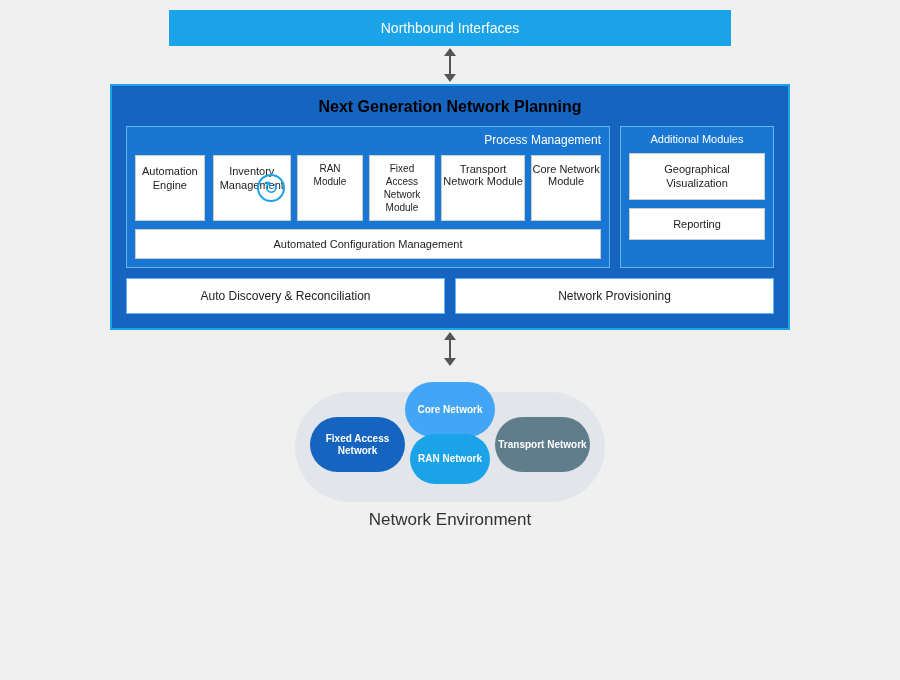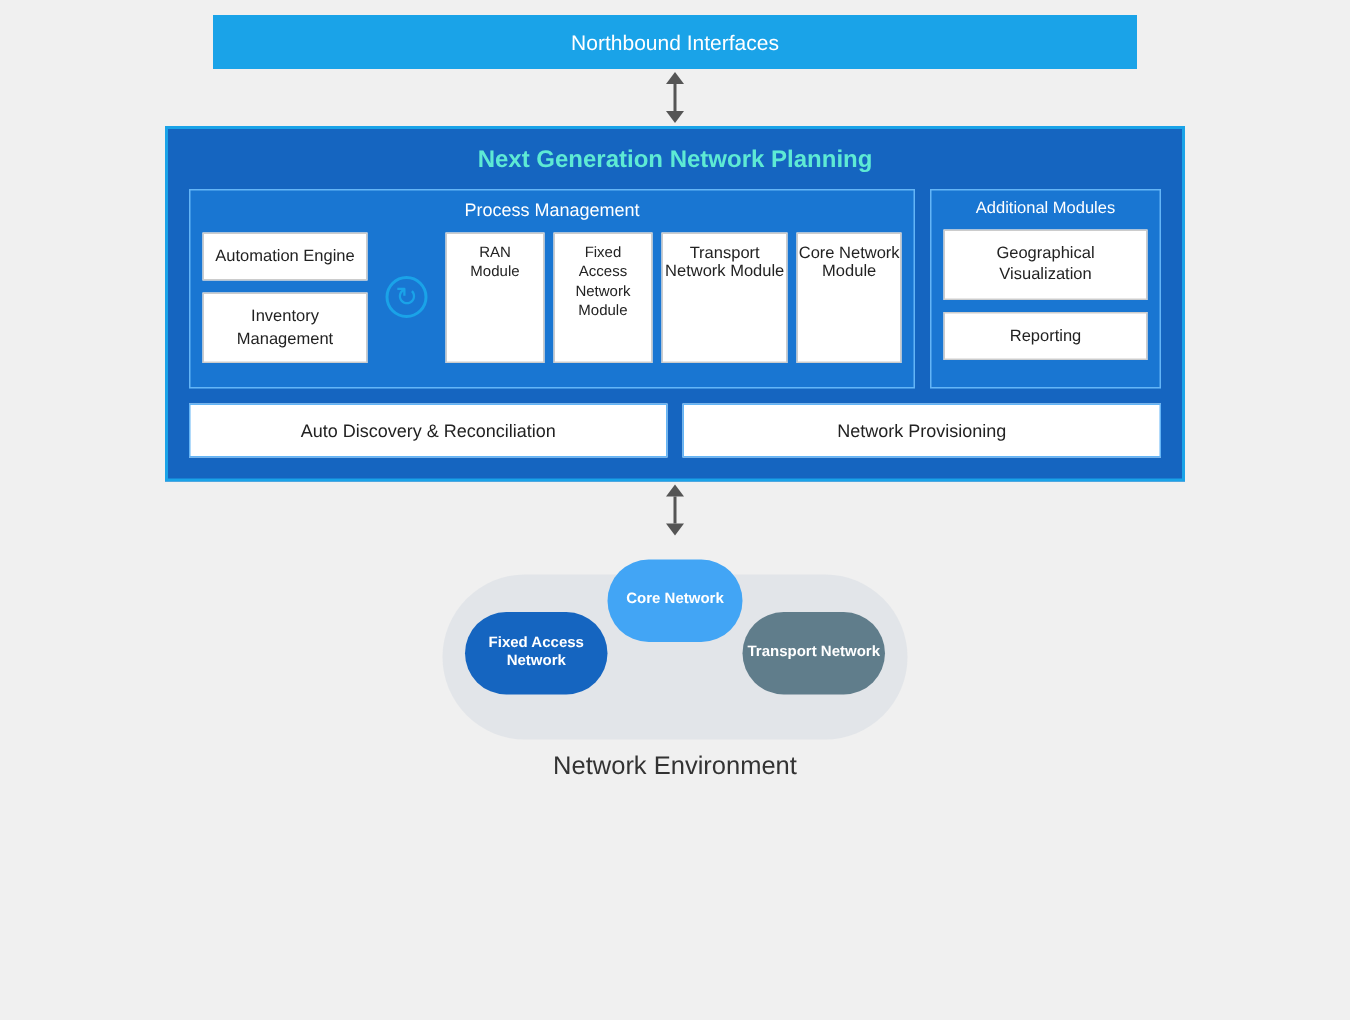--- a/index.html
+++ b/index.html
@@ -24,21 +24,21 @@
     }
 
     
     .northbound-box {
       background: #1aa3e8;
       color: white;
       text-align: center;
       padding: 10px 18px;
       font-size: 14px;
       font-weight: 500;
-      width: 616px;
+      width: 562px;
       border: none;
     }
     .arrow-line {
       width: 2px;
       background: #555;
       height: 18px;
     }
     .arrow-up-head {
       width: 0;
       height: 0;
@@ -56,21 +56,21 @@
 
     
     .main-container {
       background: #1565c0;
       border: 2px solid #1aa3e8;
       width: 680px;
       padding: 12px 14px 14px 14px;
       position: relative;
     }
     .main-title {
-      color: #5eead4;
+      color: #000000;
       text-align: center;
       font-size: 16px;
       font-weight: 600;
       margin-bottom: 10px;
     }
 
     
     .side-label-container {
       position: absolute;
       left: 88px;
@@ -129,35 +129,34 @@
     
     .process-mgmt-box {
       background: #1976d2;
       border: 1px solid #64b5f6;
       flex: 1;
       padding: 6px 8px 8px 8px;
     }
     .process-mgmt-title {
       color: white;
       font-size: 12px;
-      text-align: center;
+      text-align: right;
       margin-bottom: 8px;
     }
 
     .modules-row {
       display: flex;
       gap: 8px;
       margin-bottom: 8px;
       align-items: stretch;
     }
 
     
     .left-col {
       display: flex;
-      flex-direction: column;
       gap: 8px;
       width: 110px;
     }
     .white-box {
       background: white;
       border: 1px solid #ccc;
       padding: 8px 6px;
       font-size: 11px;
       color: #222;
       text-align: center;
@@ -426,20 +425,23 @@
               </div>
               <div class="white-box-full">
                 <span>Transport Network Module</span>
               </div>
               <div class="white-box-full">
                 <span>Core Network Module</span>
               </div>
             </div>
           </div>
 
+          <div class="auto-config-box">
+            <span>Automated Configuration Management</span>
+          </div>
         </div>
 
         <div class="additional-box">
           <div class="additional-title">Additional Modules</div>
           <div class="white-box" style="margin-bottom:8px;">
             <span>Geographical Visualization</span>
           </div>
           <div class="white-box">
             <span>Reporting</span>
           </div>
@@ -471,20 +473,23 @@
       <div class="cloud-bg"></div>
 
       <div class="cloud cloud-core">
         <span>Core Network</span>
       </div>
 
       <div class="cloud cloud-fixed">
         <span>Fixed Access Network</span>
       </div>
 
+      <div class="cloud cloud-ran">
+        <span>RAN Network</span>
+      </div>
 
       <div class="cloud cloud-transport">
         <span>Transport Network</span>
       </div>
     </div>
     <div class="network-env-label">Network Environment</div>
   </div>
 
 </div>
 

